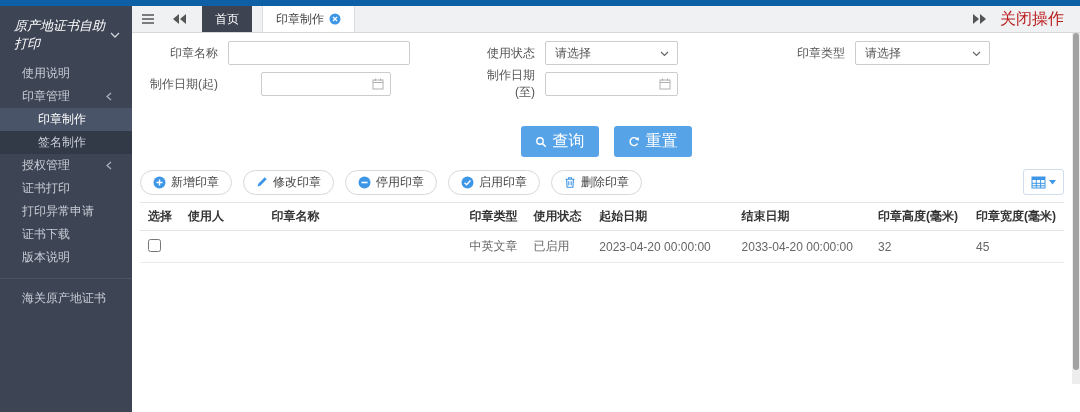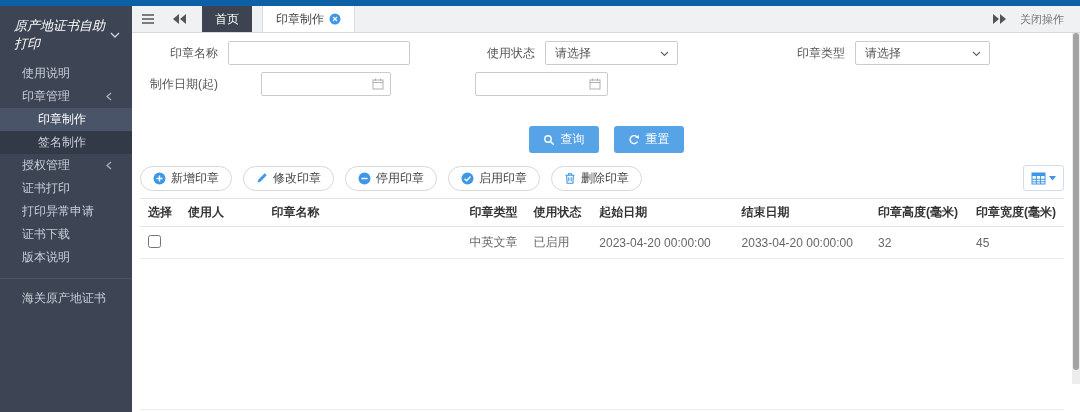--- a/index.html
+++ b/index.html
@@ -21,41 +21,41 @@
 
   
   .content { position:absolute; top:6px; left:132px; width:948px; height:344px; background:#fff; }
 
   
   .tabbar { position:relative; height:27px; background:#f0f1f2; border-bottom:1px solid #d8d8d8; display:flex; align-items:stretch; }
   .tab-ico { display:flex; align-items:center; padding:0 9px; cursor:pointer; }
   .tab { display:flex; align-items:center; gap:5px; padding:0 13px; font-size:12px; cursor:pointer; }
   .tab-home { background:#3d4350; color:#fff; margin-left:6px; }
   .tab-active { background:#fff; color:#444; border-left:1px solid #ddd; border-right:1px solid #ddd; margin-left:10px; }
-  .tabbar-right { margin-left:auto; display:flex; align-items:center; gap:14px; padding-right:16px; font-size:11px; color:#737373; }
+  .tabbar-right { margin-left:auto; display:flex; align-items:center; gap:14px; padding-right:16px; font-size:16px; color:#b91c1c; }
   .tabbar-right span { cursor:pointer; }
 
   
   .panel { position:relative; width:100%; height:378px; background:#fff; }
 
   
   .form-area { position:relative; padding-top:8px; height:82px; }
   .f-row { position:relative; height:24px; margin-bottom:7px; }
   .f-group { position:absolute; top:0; display:flex; align-items:center; height:24px; }
   .f-label { font-size:12px; color:#555; text-align:right; padding-right:10px; }
   .f-input { height:24px; border:1px solid #ccc; border-radius:2px; background:#fff; font-size:12px; color:#333; padding:0 6px; outline:none; }
   .f-select { position:relative; height:24px; border:1px solid #ccc; border-radius:2px; background:#fff; display:flex; align-items:center; padding:0 22px 0 9px; font-size:12px; color:#555; cursor:pointer; }
   .f-select svg { position:absolute; right:8px; top:9px; }
   .f-date { position:relative; display:flex; align-items:center; }
   .f-date .f-input { padding-right:24px; }
   .f-date svg { position:absolute; right:7px; top:6px; }
 
   
   .btn-row { display:flex; justify-content:center; gap:15px; margin-top:11px; }
-  .blue-btn { display:inline-flex; align-items:center; gap:6px; background:#57a3e8; color:#fff; border:none; border-radius:3px; font-size:12px; padding:5px 14px; cursor:pointer; font-family:inherit; }
+  .blue-btn { display:inline-flex; align-items:center; gap:6px; background:#57a3e8; color:#fff; border:none; border-radius:3px; font-size:16px; padding:5px 14px; cursor:pointer; font-family:inherit; }
 
   
   .toolbar { display:flex; align-items:center; gap:11px; margin:12px 16px 0 8px; }
   .pill { display:inline-flex; align-items:center; gap:5px; height:25px; padding:0 12px; border:1px solid #d8d8d8; border-radius:13px; background:#fff; font-size:12px; color:#444; cursor:pointer; font-family:inherit; }
   .cols-btn { margin-left:auto; display:inline-flex; align-items:center; gap:3px; height:26px; padding:0 7px; border:1px solid #cfdded; border-radius:3px; background:#fff; cursor:pointer; }
 
   
   .table-wrap { margin:7px 16px 0 8px; height:212px; border-bottom:1px solid #ececec; overflow:hidden; }
   table { width:100%; border-collapse:collapse; font-size:12px; }
   th { text-align:left; font-weight:600; color:#333; padding:5px 8px; border-top:1px solid #e4e4e4; border-bottom:1px solid #e4e4e4; white-space:nowrap; }
@@ -191,20 +191,21 @@
               <input class="f-input" style="width: 130px;" type="text" value="">
               <svg width="12" height="12" viewBox="0 0 12 12">
                   <rect x="1" y="2" width="10" height="9" fill="none" stroke="#b0b0b0"></rect>
                   <line x1="1" y1="4.5" x2="11" y2="4.5" stroke="#b0b0b0"></line>
                   <line x1="3.5" y1="0.5" x2="3.5" y2="3" stroke="#b0b0b0"></line>
                   <line x1="8.5" y1="0.5" x2="8.5" y2="3" stroke="#b0b0b0"></line>
                 </svg>
             </span>
           </div>
           <div class="f-group" style="left:343px;">
+            <span class="f-label" style="width:70px;">制作日期(至)</span>
             <span class="f-date">
               <input class="f-input" style="width: 133px;" type="text" value="">
               <svg width="12" height="12" viewBox="0 0 12 12">
                   <rect x="1" y="2" width="10" height="9" fill="none" stroke="#b0b0b0"></rect>
                   <line x1="1" y1="4.5" x2="11" y2="4.5" stroke="#b0b0b0"></line>
                   <line x1="3.5" y1="0.5" x2="3.5" y2="3" stroke="#b0b0b0"></line>
                   <line x1="8.5" y1="0.5" x2="8.5" y2="3" stroke="#b0b0b0"></line>
                 </svg>
             </span>
           </div>

